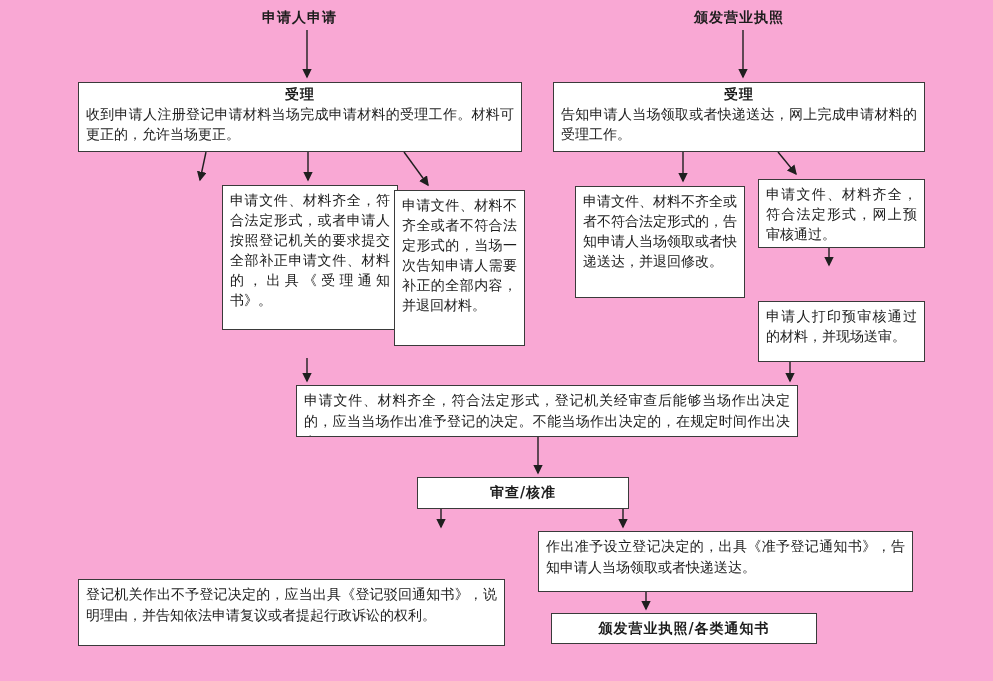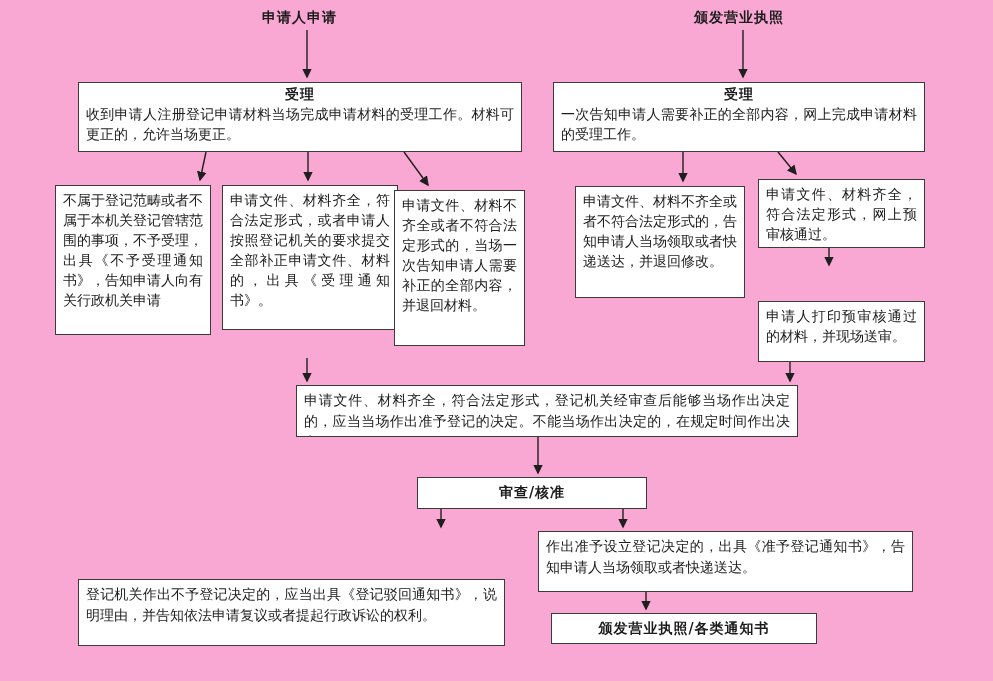--- a/index.html
+++ b/index.html
@@ -62,26 +62,23 @@
   <div class="heading" style="left:262px;top:9px;">申请人申请</div>
   <div class="heading" style="left:694px;top:9px;">颁发营业执照</div>
 
   <div class="box" style="left:78px;top:82px;width:444px;height:70px;">
     <div class="box-title">受理</div>
     <div class="box-body" style="padding-top:0;">收到申请人注册登记申请材料当场完成申请材料的受理工作。材料可更正的，允许当场更正。</div>
   </div>
 
   <div class="box" style="left:553px;top:82px;width:372px;height:70px;">
     <div class="box-title">受理</div>
-    <div class="box-body" style="padding-top:0;">一次告知申请人需要补正的全部内容，网上完成申请材料的受理工作。</div>
+    <div class="box-body" style="padding-top:0;">告知申请人当场领取或者快递送达，网上完成申请材料的受理工作。</div>
   </div>
 
-  <div class="box" style="left:55px;top:185px;width:156px;height:150px;">
-    <div class="box-body">不属于登记范畴或者不属于本机关登记管辖范围的事项，不予受理，出具《不予受理通知书》，告知申请人向有关行政机关申请</div>
-  </div>
 
   <div class="box" style="left:222px;top:185px;width:176px;height:145px;">
     <div class="box-body">申请文件、材料齐全，符合法定形式，或者申请人按照登记机关的要求提交全部补正申请文件、材料的，出具《受理通知书》。</div>
   </div>
 
   <div class="box" style="left:394px;top:190px;width:131px;height:156px;">
     <div class="box-body">申请文件、材料不齐全或者不符合法定形式的，当场一次告知申请人需要补正的全部内容，并退回材料。</div>
   </div>
 
   <div class="box" style="left:575px;top:186px;width:170px;height:112px;">
@@ -93,21 +90,21 @@
   </div>
 
   <div class="box" style="left:758px;top:269px;width:167px;height:61px;margin-top:32px;">
     <div class="box-body">申请人打印预审核通过的材料，并现场送审。</div>
   </div>
 
   <div class="box" style="left:296px;top:385px;width:502px;height:52px;">
     <div class="box-body" style="line-height:21px;">申请文件、材料齐全，符合法定形式，登记机关经审查后能够当场作出决定的，应当当场作出准予登记的决定。不能当场作出决定的，在规定时间作出决定。</div>
   </div>
 
-  <div class="box" style="left:417px;top:477px;width:230px;height:32px;">
+  <div class="box" style="left:417px;top:477px;width:212px;height:32px;">
     <div class="center-label">审查/核准</div>
   </div>
 
   <div class="box" style="left:78px;top:531px;width:427px;height:67px;margin-top:48px;">
     <div class="box-body" style="line-height:21px;">登记机关作出不予登记决定的，应当出具《登记驳回通知书》，说明理由，并告知依法申请复议或者提起行政诉讼的权利。</div>
   </div>
 
   <div class="box" style="left:538px;top:531px;width:375px;height:61px;">
     <div class="box-body" style="line-height:21px;">作出准予设立登记决定的，出具《准予登记通知书》，告知申请人当场领取或者快递送达。</div>
   </div>

